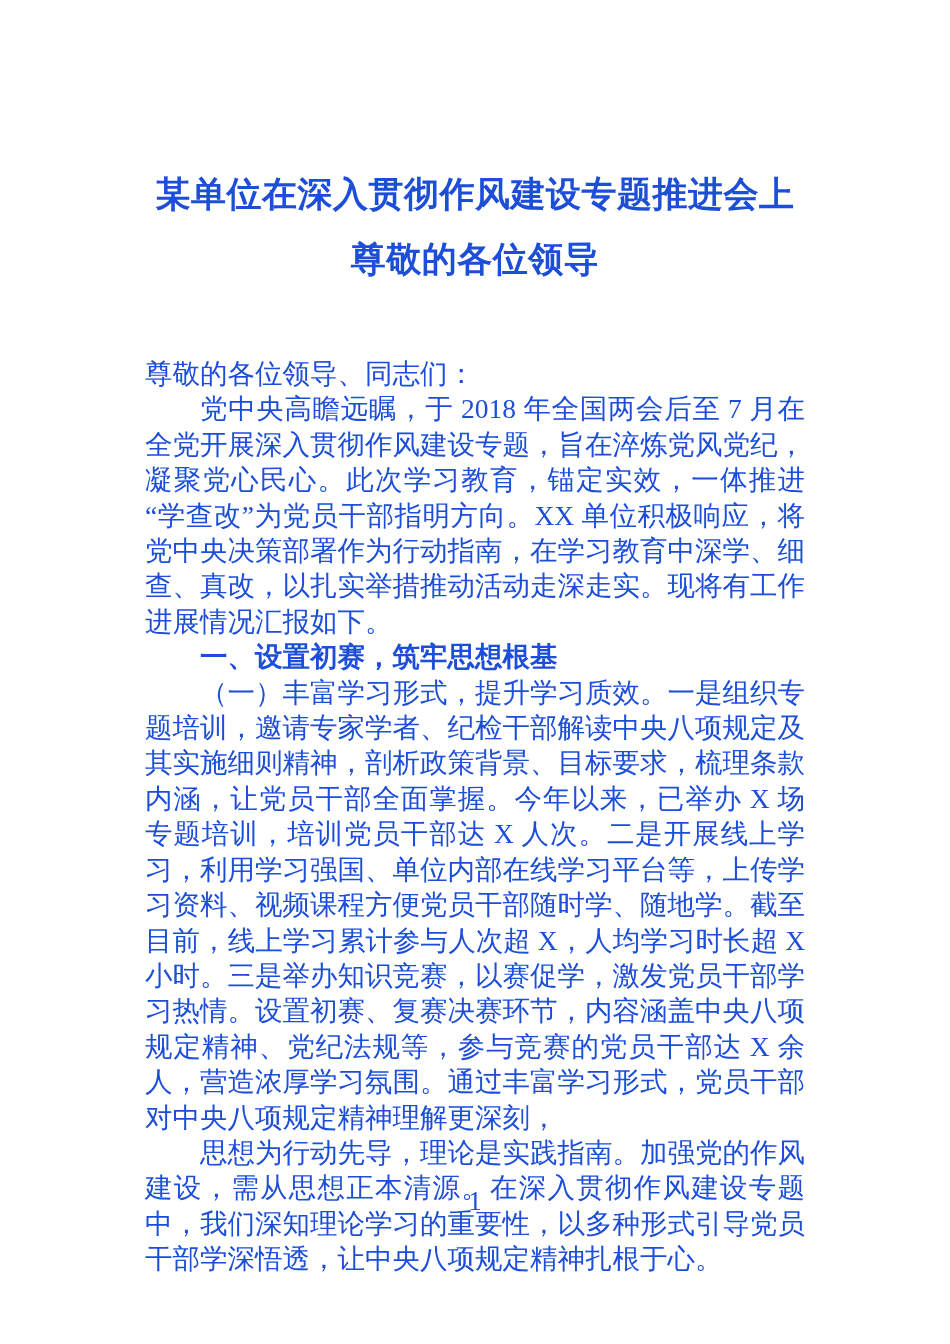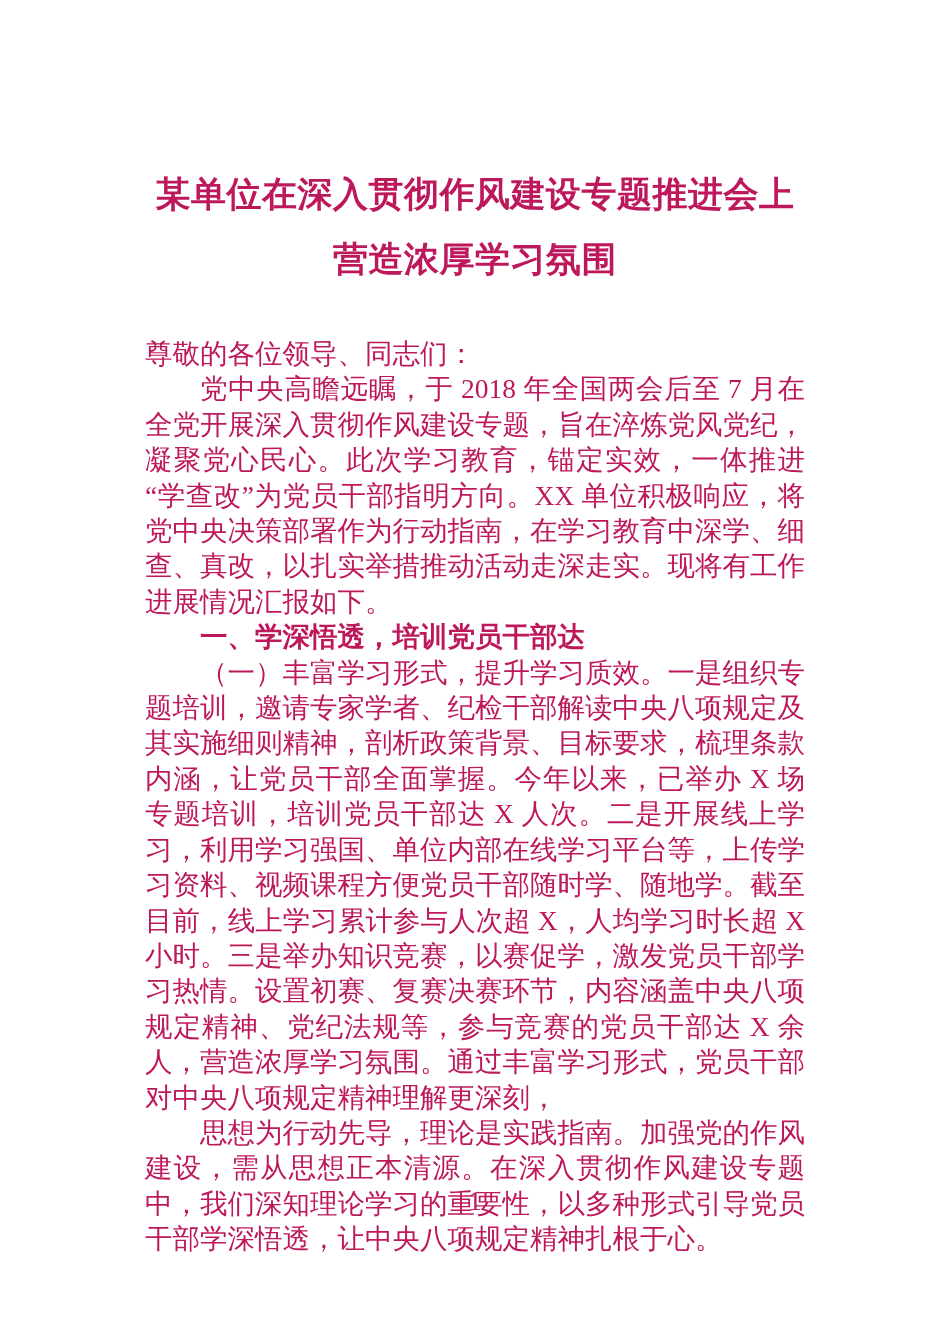--- a/index.html
+++ b/index.html
@@ -5,37 +5,37 @@
   html, body {
     margin: 0;
     padding: 0;
     background: #ffffff;
   }
   .page {
     position: relative;
     width: 950px;
     height: 1344px;
     background: #ffffff;
-    color: #be185d;
+    color: #1d4ed8;
     overflow: hidden;
     font-family: "Liberation Serif", "DejaVu Sans", sans-serif;
   }
   .content {
     padding: 0 145px;
   }
   .doc-title {
     margin-top: 162px;
     font-size: 35px;
     line-height: 65px;
     font-weight: 700;
     text-align: center;
     letter-spacing: 0.5px;
   }
   .doc-body {
-    margin-top: 44px;
+    margin-top: 64px;
     font-size: 27.5px;
     line-height: 35.4px;
     text-align: justify;
     text-justify: inter-ideograph;
   }
   .doc-body p {
     margin: 0;
     padding: 0;
   }
   .indent {
@@ -56,27 +56,27 @@
   }
 </style>
 </head>
 <body>
 
 <div class="page">
   <div class="content">
 
     <div class="doc-title">
       <div>某单位在深入贯彻作风建设专题推进会上</div>
-      <div>营造浓厚学习氛围</div>
+      <div>尊敬的各位领导</div>
     </div>
 
     <div class="doc-body">
       <p>尊敬的各位领导、同志们：</p>
       <p class="indent">党中央高瞻远瞩，于 2018 年全国两会后至 7 月在全党开展深入贯彻作风建设专题，旨在淬炼党风党纪，凝聚党心民心。此次学习教育，锚定实效，一体推进“学查改”为党员干部指明方向。XX 单位积极响应，将党中央决策部署作为行动指南，在学习教育中深学、细查、真改，以扎实举措推动活动走深走实。现将有工作进展情况汇报如下。</p>
-      <p class="indent heading">一、学深悟透，培训党员干部达</p>
+      <p class="indent heading">一、设置初赛，筑牢思想根基</p>
       <p class="indent">（一）丰富学习形式，提升学习质效。一是组织专题培训，邀请专家学者、纪检干部解读中央八项规定及其实施细则精神，剖析政策背景、目标要求，梳理条款内涵，让党员干部全面掌握。今年以来，已举办 X 场专题培训，培训党员干部达 X 人次。二是开展线上学习，利用学习强国、单位内部在线学习平台等，上传学习资料、视频课程方便党员干部随时学、随地学。截至目前，线上学习累计参与人次超 X，人均学习时长超 X 小时。三是举办知识竞赛，以赛促学，激发党员干部学习热情。设置初赛、复赛决赛环节，内容涵盖中央八项规定精神、党纪法规等，参与竞赛的党员干部达 X 余人，营造浓厚学习氛围。通过丰富学习形式，党员干部对中央八项规定精神理解更深刻，</p>
       <p class="indent">思想为行动先导，理论是实践指南。加强党的作风建设，需从思想正本清源。在深入贯彻作风建设专题中，我们深知理论学习的重要性，以多种形式引导党员干部学深悟透，让中央八项规定精神扎根于心。</p>
     </div>
 
   </div>
 
   <div class="page-number">1</div>
 </div>
 
 </body></html>

